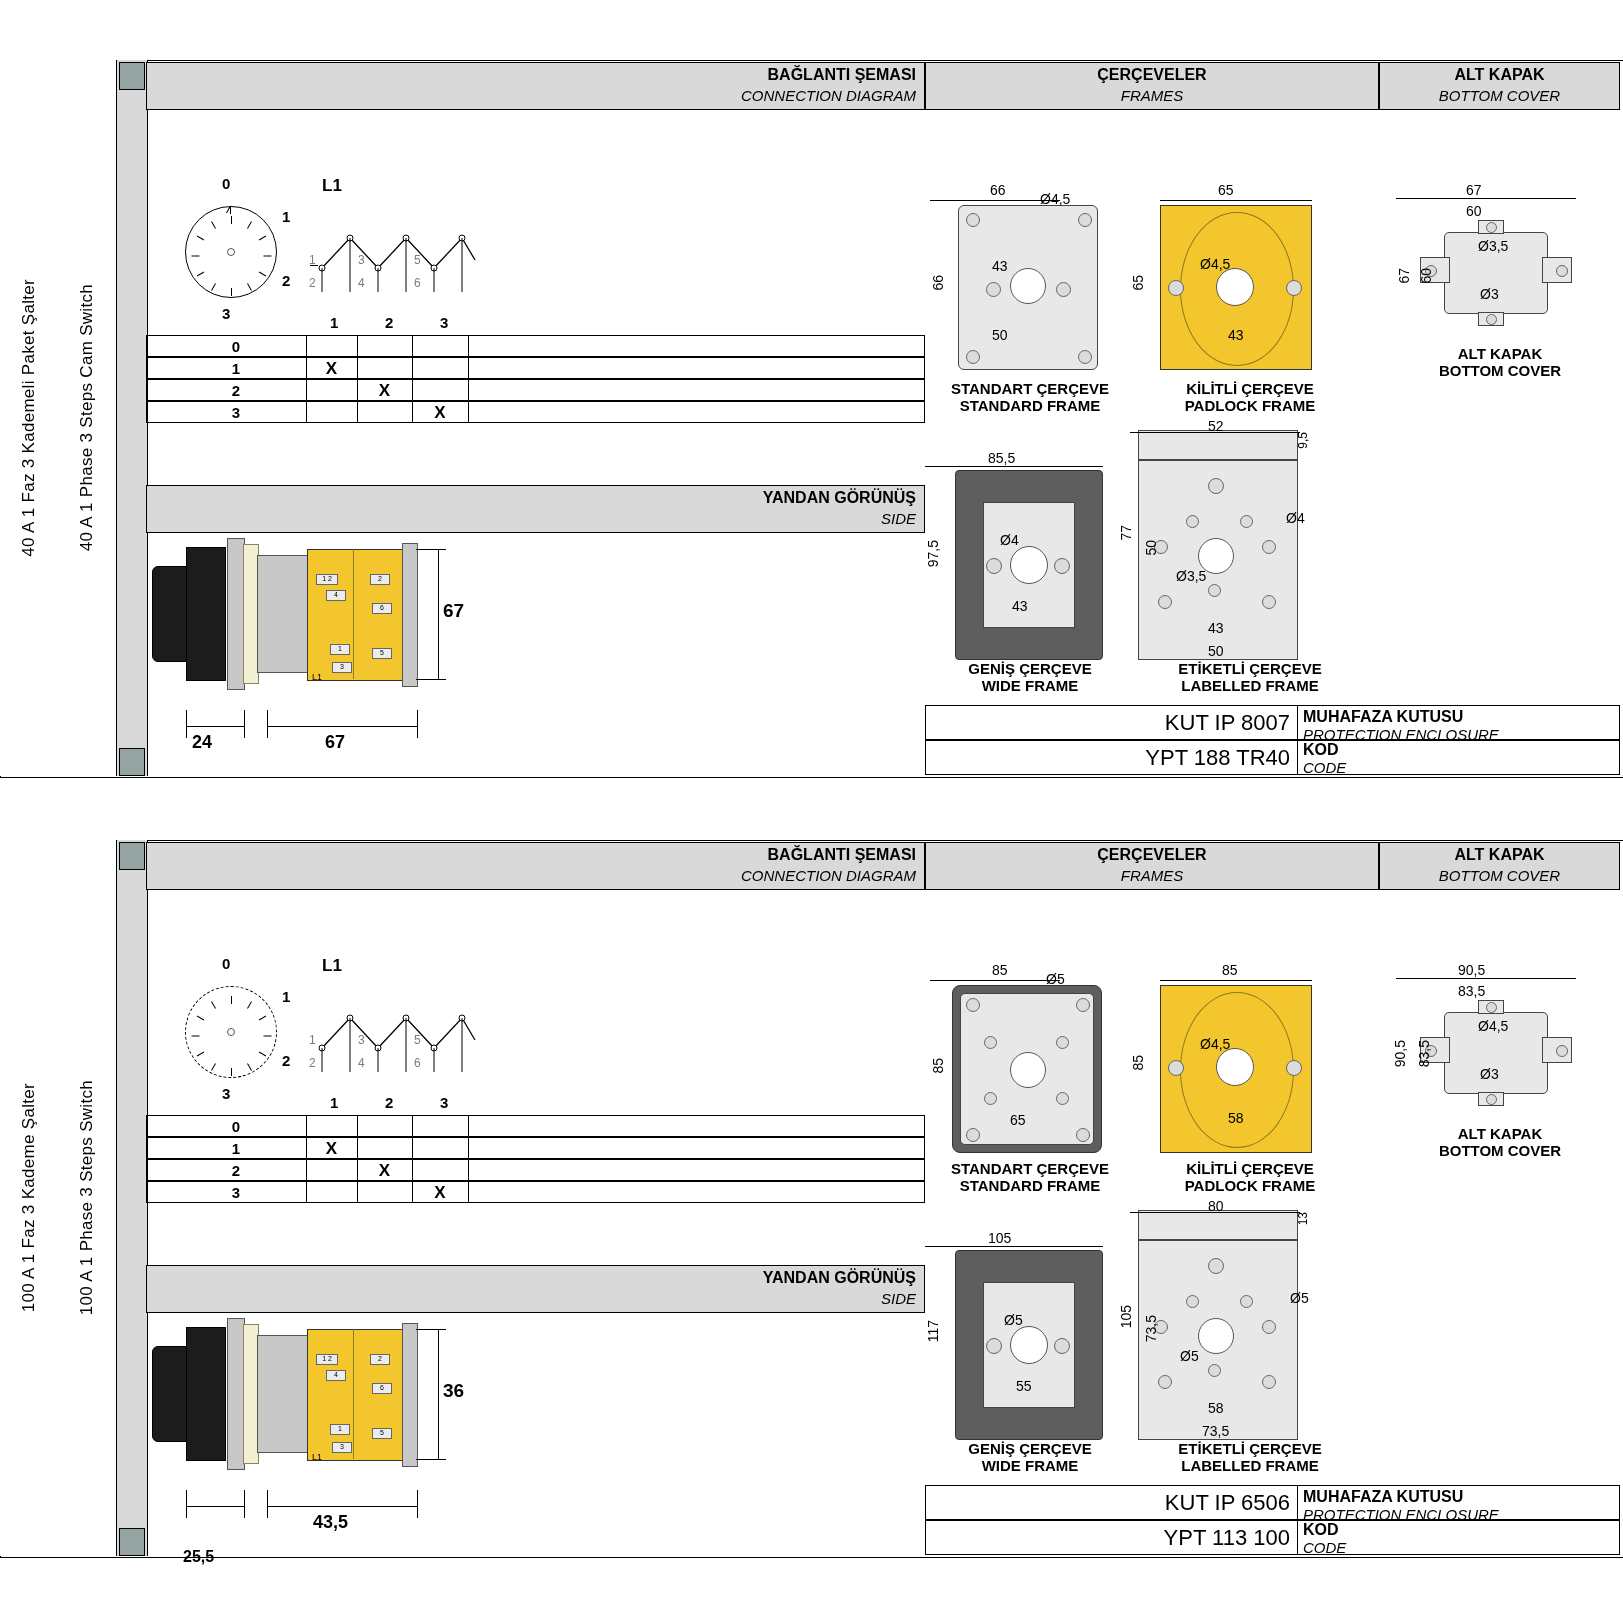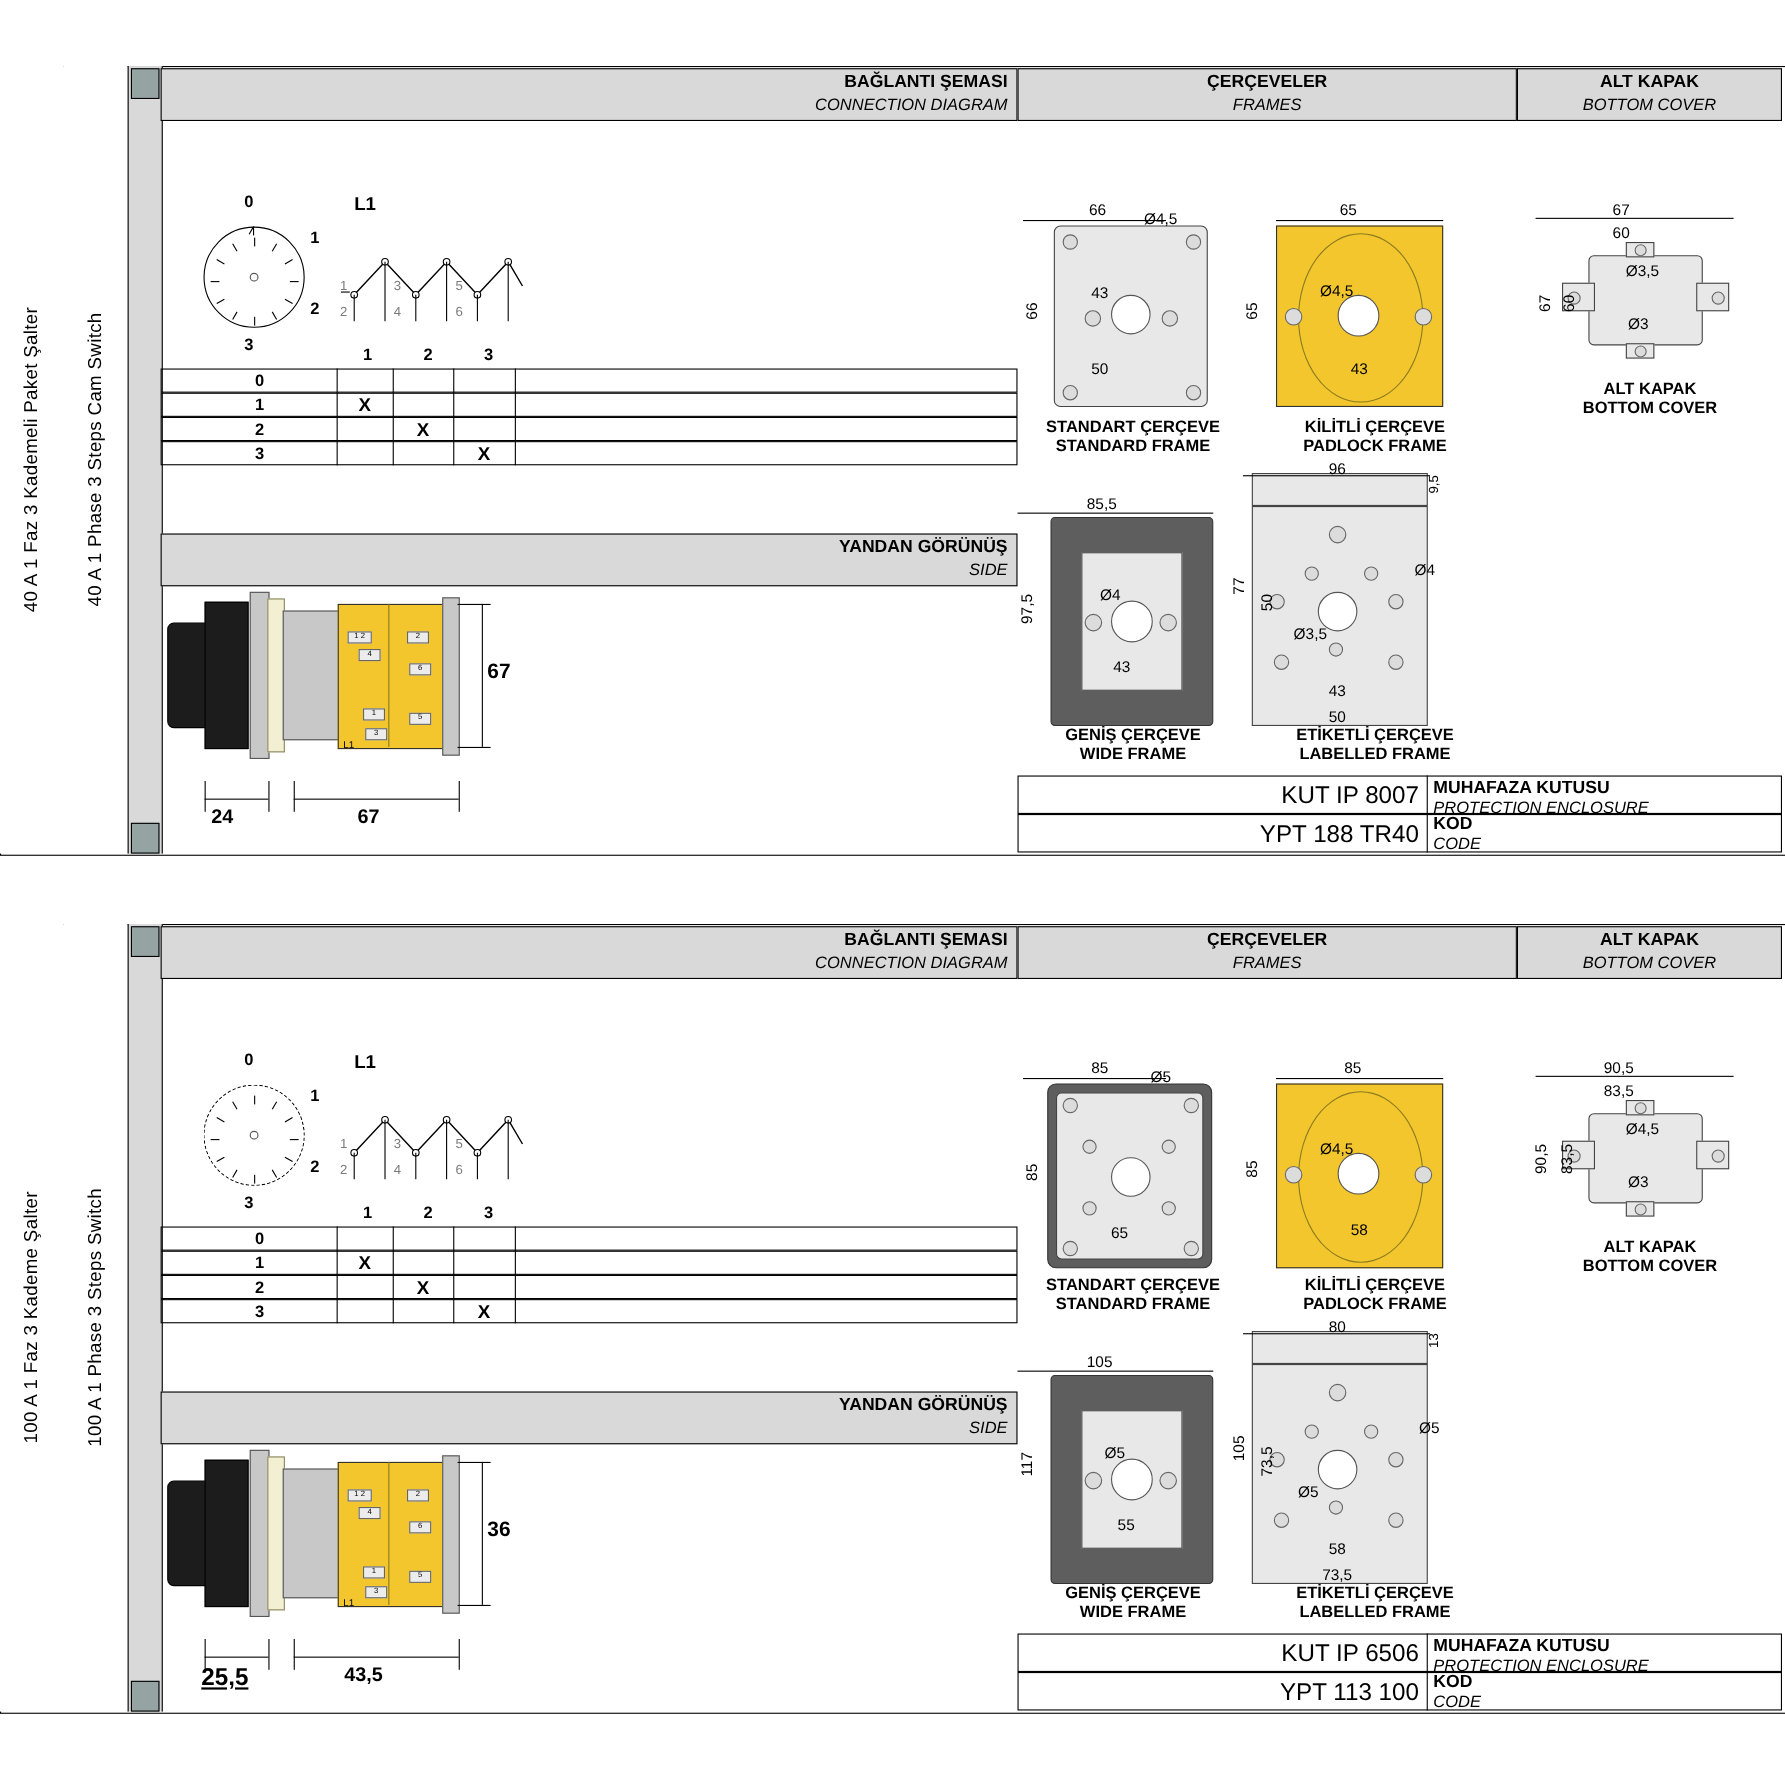--- a/index.html
+++ b/index.html
@@ -233,21 +233,21 @@
   <div class="sq frame-grey" style="left:1138px;top:400px;width:160px;height:200px;"></div>
   <div class="hole" style="left:1198px;top:478px;width:34px;height:34px;"></div>
   <div class="holeg" style="left:1208px;top:418px;width:14px;height:14px;"></div>
   <div class="holeg" style="left:1186px;top:455px;width:11px;height:11px;"></div>
   <div class="holeg" style="left:1240px;top:455px;width:11px;height:11px;"></div>
   <div class="holeg" style="left:1154px;top:480px;width:12px;height:12px;"></div>
   <div class="holeg" style="left:1262px;top:480px;width:12px;height:12px;"></div>
   <div class="holeg" style="left:1158px;top:535px;width:12px;height:12px;"></div>
   <div class="holeg" style="left:1262px;top:535px;width:12px;height:12px;"></div>
   <div class="holeg" style="left:1208px;top:524px;width:11px;height:11px;"></div>
-  <div class="dim" style="left:1208px;top:358px;">96</div>
+  <div class="dim" style="left:1208px;top:358px;">52</div>
   <div class="dimline" style="left:1130px;top:372px;width:170px;"></div>
   <div class="dim" style="left:1296px;top:372px;writing-mode:vertical-rl;transform:rotate(180deg);font-size:12px;">9,5</div>
   <div class="dim" style="left:1118px;top:465px;writing-mode:vertical-rl;transform:rotate(180deg);">77</div>
   <div class="dim" style="left:1143px;top:480px;writing-mode:vertical-rl;transform:rotate(180deg);">50</div>
   <div class="dim" style="left:1286px;top:450px;">Ø4</div>
   <div class="dim" style="left:1176px;top:508px;">Ø3,5</div>
   <div class="dim" style="left:1208px;top:560px;">43</div>
   <div class="dim" style="left:1208px;top:583px;">50</div>
   <div class="cap" style="left:1135px;top:600px;width:230px;">
     <span>ETİKETLİ ÇERÇEVE</span><br>
@@ -399,21 +399,21 @@
   <div class="txt tiny" style="left:312px;top:612px;">L1</div>
 
   <div class="dimlinev" style="left:438px;top:489px;height:130px;"></div>
   <div class="exth" style="left:416px;top:489px;width:30px;"></div>
   <div class="exth" style="left:416px;top:619px;width:30px;"></div>
   <div class="txt b" style="left:443px;top:540px;font-size:19px;">36</div>
 
   <div class="dimline" style="left:186px;top:666px;width:58px;"></div>
   <div class="ext" style="left:186px;top:650px;height:28px;"></div>
   <div class="ext" style="left:244px;top:650px;height:28px;"></div>
-  <div class="txt b" style="left:183px;top:672px;font-size:22px;text-decoration:underline;">25,5</div>
+  <div class="txt b" style="left:183px;top:708px;font-size:16px;">25,5</div>
   <div class="dimline" style="left:267px;top:666px;width:150px;"></div>
   <div class="ext" style="left:267px;top:650px;height:28px;"></div>
   <div class="ext" style="left:417px;top:650px;height:28px;"></div>
   <div class="txt b" style="left:313px;top:672px;font-size:18px;">43,5</div>
 
   <div class="sq frame-dark" style="left:952px;top:145px;width:150px;height:168px;border-radius:8px;"></div>
   <div class="sq frame-grey" style="left:960px;top:153px;width:134px;height:152px;border-radius:5px;"></div>
   <div class="holeg" style="left:966px;top:158px;width:12px;height:12px;"></div>
   <div class="holeg" style="left:1076px;top:158px;width:12px;height:12px;"></div>
   <div class="holeg" style="left:966px;top:288px;width:12px;height:12px;"></div>

